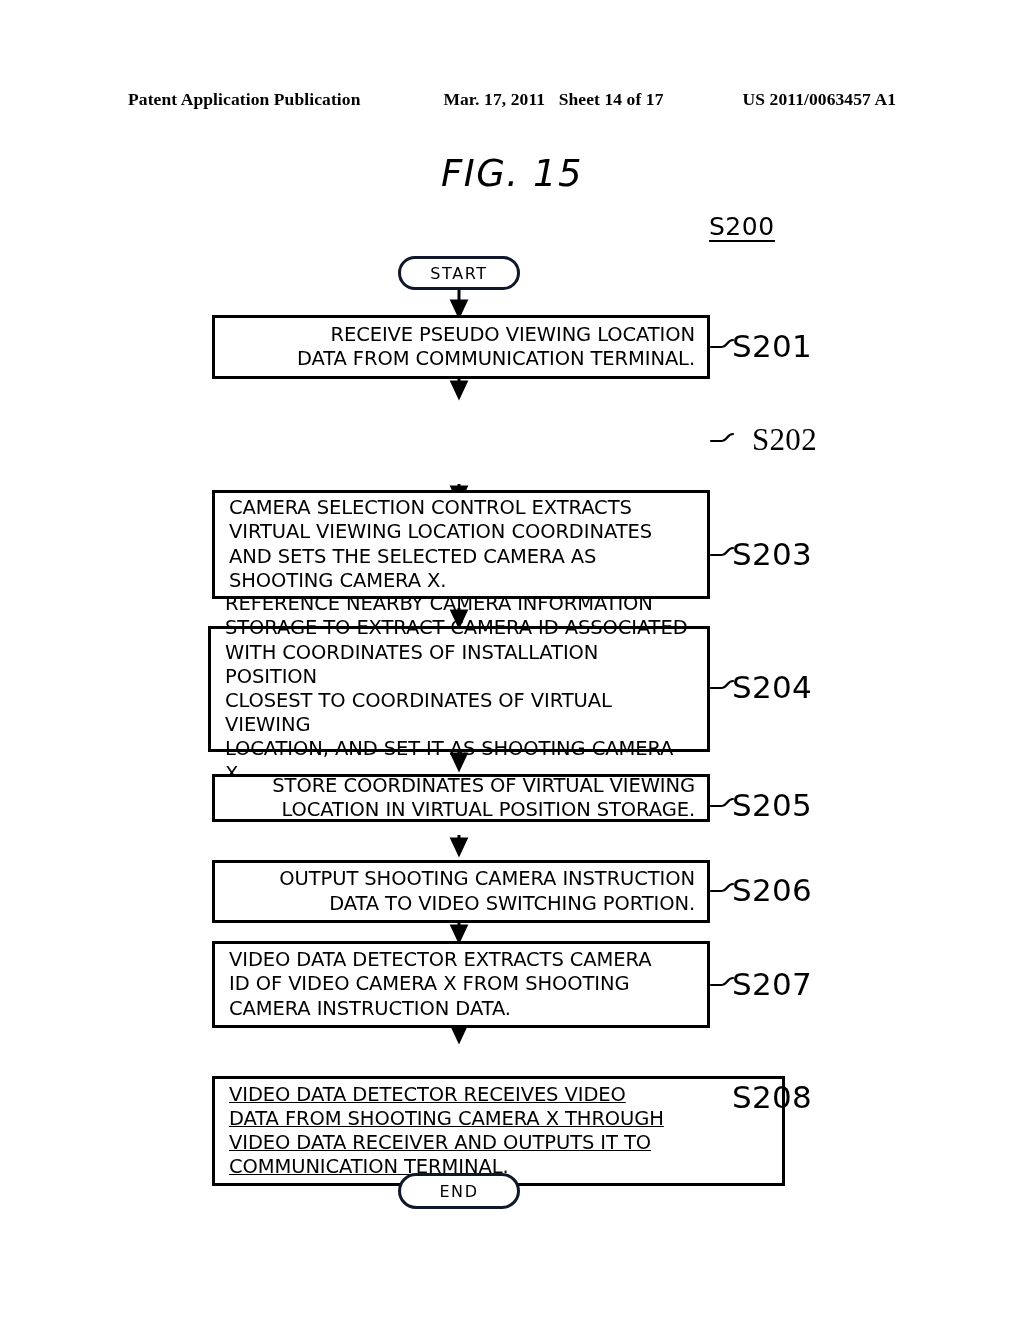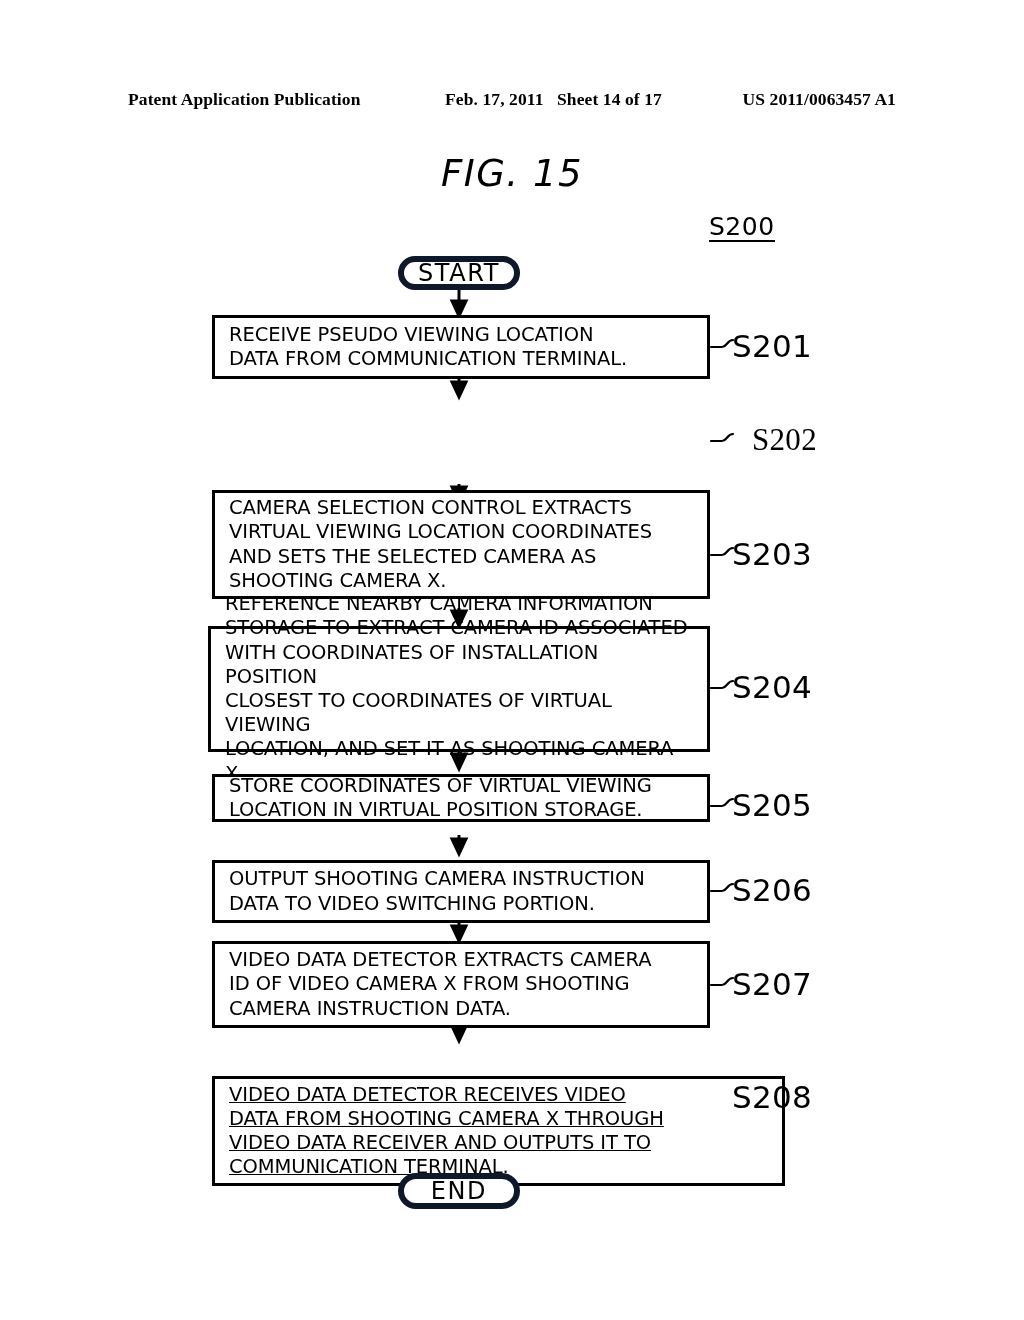--- a/index.html
+++ b/index.html
@@ -72,35 +72,35 @@
     justify-content: center;
     font-family: "DejaVu Sans", sans-serif;
     font-size: 19.5px;
     line-height: 24.2px;
     letter-spacing: -0.1px;
     white-space: pre-line;
   }
   .node .node-text {
     padding: 0 12px 0 14px;
   }
-  .node.center .node-text { text-align: left; }
+  .node.center .node-text { text-align: right; }
   .node.left .node-text { text-align: left; }
 
   
   .terminator {
     position: absolute;
     box-sizing: border-box;
-    border: 6px solid #0f172a;
+    border: 3px solid #0f172a;
     border-radius: 999px;
     background: #fff;
     display: flex;
     align-items: center;
     justify-content: center;
     font-family: "DejaVu Sans", sans-serif;
-    font-size: 24px;
+    font-size: 16px;
     letter-spacing: 1.6px;
   }
 
   
   .step-label {
     position: absolute;
     font-family: "DejaVu Sans", sans-serif;
     font-size: 31px;
     letter-spacing: 0.3px;
     white-space: nowrap;
@@ -125,21 +125,21 @@
     width: 1024px; height: 1320px;
     pointer-events: none;
   }
 </style>
 </head>
 <body>
 
 <div class="pub-header">
   <span>Patent Application Publication</span>
   <span class="hdr-mid">
-    <span>Feb. 17, 2011</span>
+    <span>Mar. 17, 2011</span>
     <span>Sheet 14 of 17</span>
   </span>
   <span>US 2011/0063457 A1</span>
 </div>
 
 <div class="fig-title">FIG. 15</div>
 
 <div class="diagram-id">S200</div>
 
 <div class="flow">

